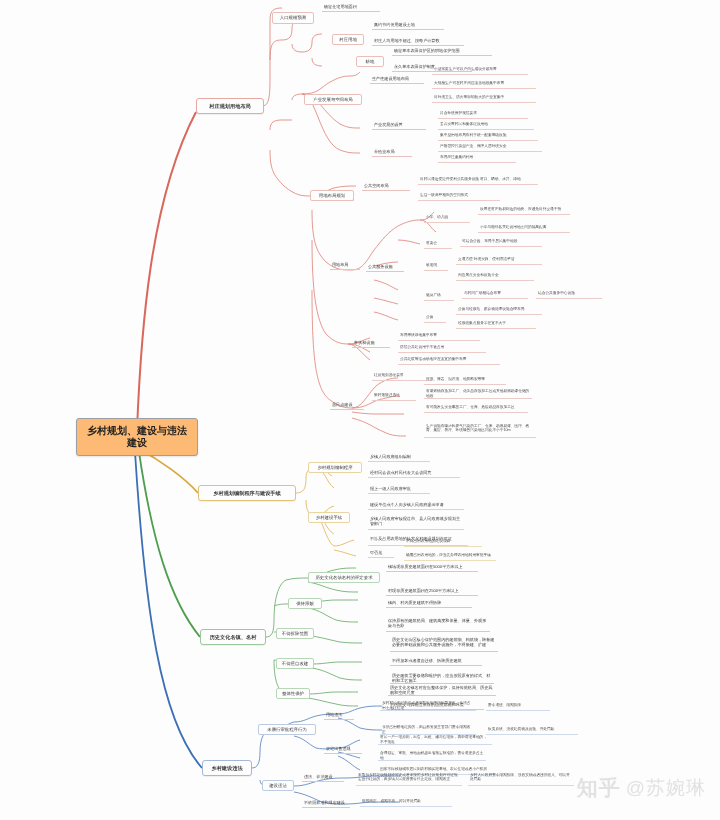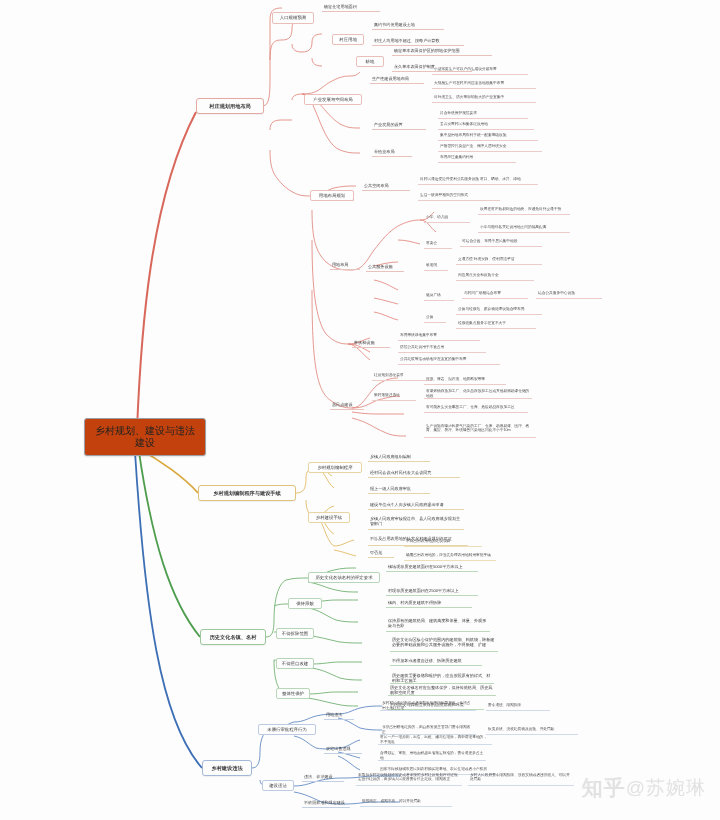--- a/index.html
+++ b/index.html
@@ -26,29 +26,28 @@
     align-items: center;
     justify-content: center;
     text-align: center;
     line-height: 1.25;
     color: #3a3a3a;
     white-space: normal;
     word-break: break-all;
   }
   
   .node.root {
-    background: #c2410c;
+    background: #fdba74;
     border: 1px solid #9aa0a6;
     border-radius: 3px;
     font-size: 10px;
-    font-weight: normal;
+    font-weight: bold;
     color: #222;
     padding: 6px 8px;
     box-shadow: 0 1px 2px rgba(0,0,0,.10);
-    margin-left: 8px;
   }
   
   .node.lv1 {
     border: 1px solid #bbb;
     border-radius: 3px;
     background: #fdfdfd;
     font-size: 5.2px;
     font-weight: bold;
     padding: 3px 4px;
     box-shadow: 0 1px 1px rgba(0,0,0,.06);
@@ -95,20 +94,21 @@
   }
   .node.lv4.c-red   { border-bottom-color: #ecccc8; }
   .node.lv4.c-gold  { border-bottom-color: #ecdfb8; }
   .node.lv4.c-blue  { border-bottom-color: #cfdaea; }
 
   #watermark {
     position: absolute;
     right: 14px; bottom: 18px;
     display: flex;
     align-items: center;
+    gap: 5px;
     color: #e2e2e2;
     font-size: 21px;
     font-weight: bold;
     letter-spacing: 1px;
     user-select: none;
   }
   #watermark .wm-at {
     font-size: 19px;
     font-weight: normal;
   }

